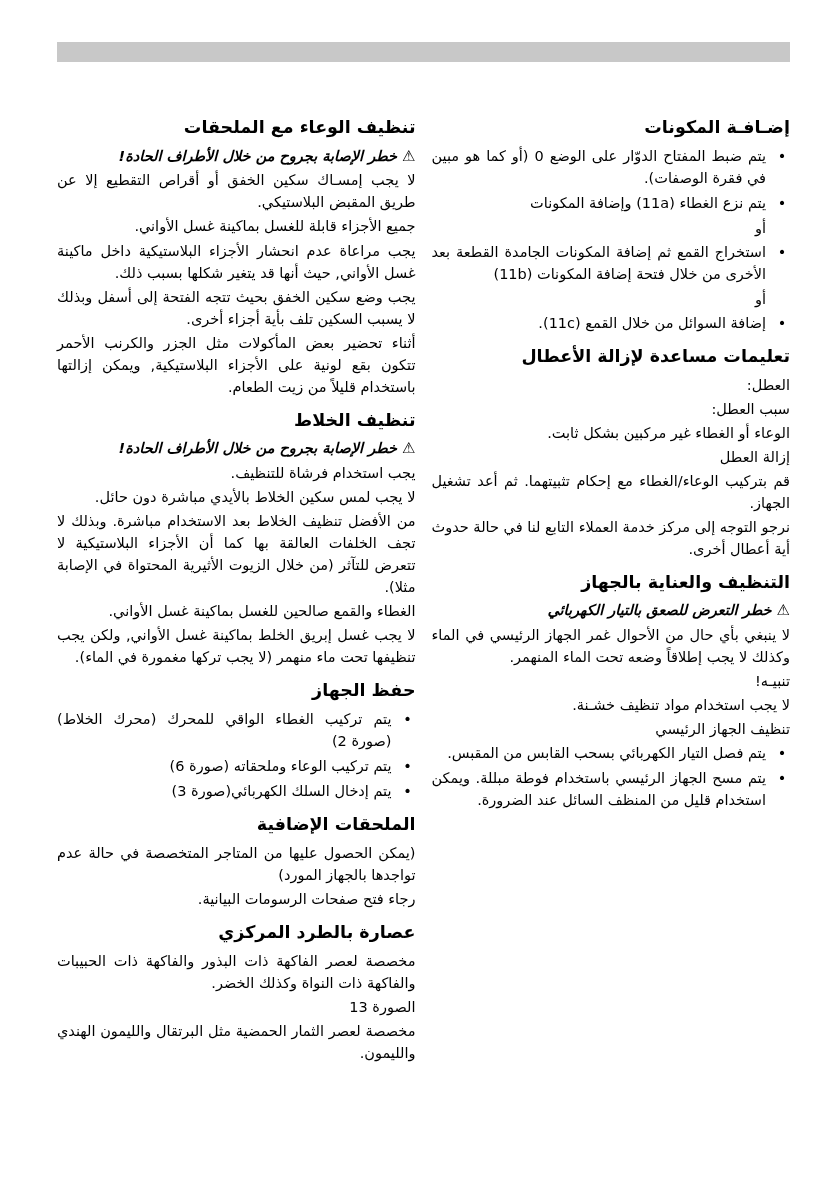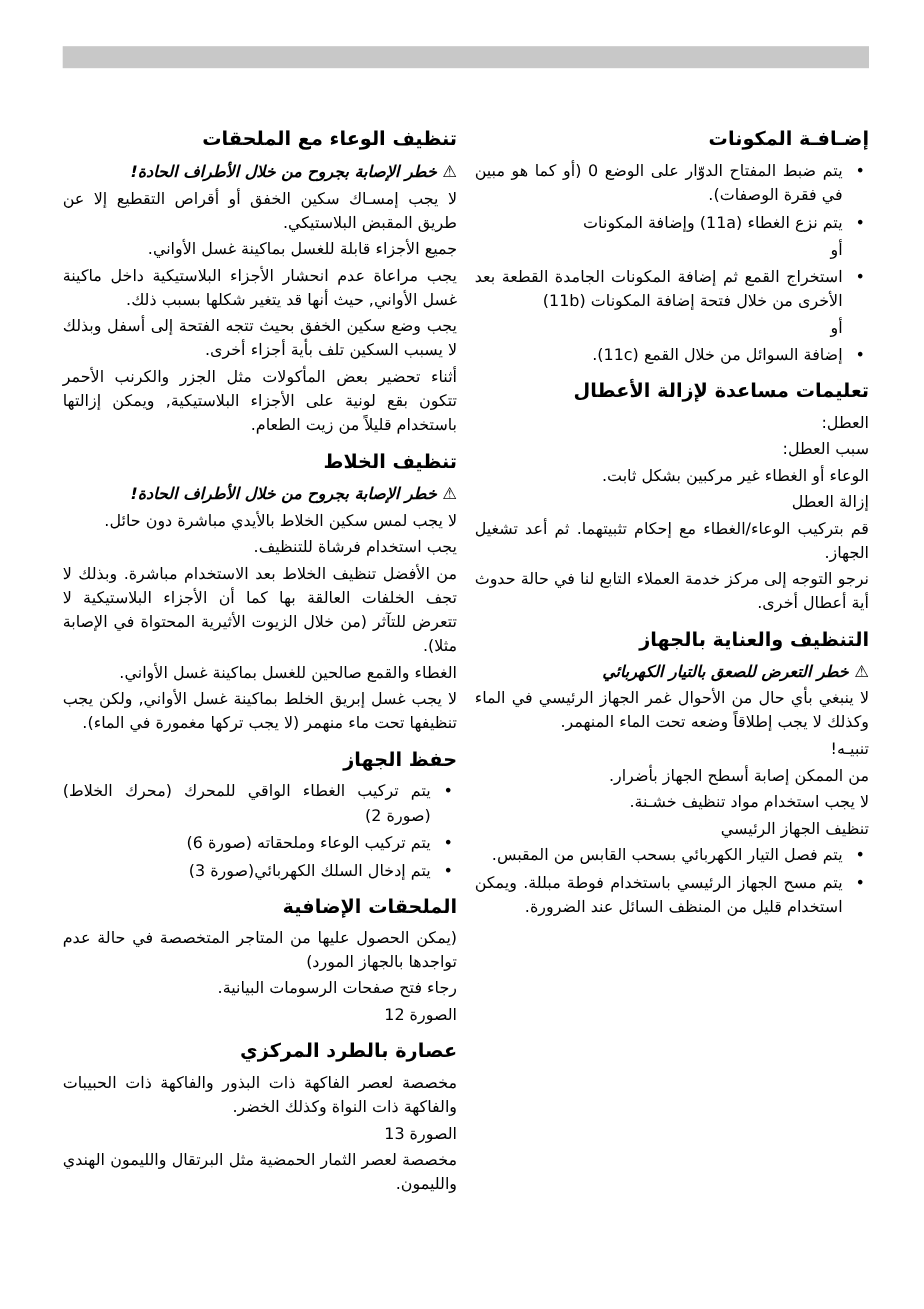--- a/index.html
+++ b/index.html
@@ -60,21 +60,20 @@
         <div class="block bold">العطل:</div>
         <div class="block bold">سبب العطل:</div>
         <div class="block para">الوعاء أو الغطاء غير مركبين بشكل ثابت.</div>
         <div class="block bold">إزالة العطل</div>
         <div class="block para">قم بتركيب الوعاء/الغطاء مع إحكام تثبيتهما. ثم أعد تشغيل الجهاز.</div>
         <div class="block para">نرجو التوجه إلى مركز خدمة العملاء التابع لنا في حالة حدوث أية أعطال أخرى.</div>
         <div class="block heading">التنظيف والعناية بالجهاز</div>
         <div class="block warning"><span class="warning-icon">⚠</span><span>خطر التعرض للصعق بالتيار الكهربائي</span></div>
         <div class="block para">لا ينبغي بأي حال من الأحوال غمر الجهاز الرئيسي في الماء وكذلك لا يجب إطلاقاً وضعه تحت الماء المنهمر.</div>
         <div class="block bold">تنبيـه!</div>
-        <div class="block bold">من الممكن إصابة أسطح الجهاز بأضرار.</div>
         <div class="block para">لا يجب استخدام مواد تنظيف خشـنة.</div>
         <div class="block bold">تنظيف الجهاز الرئيسي</div>
         <div class="block bullet">
           <span class="bullet-marker">•</span>
           <div class="bullet-text">يتم فصل التيار الكهربائي بسحب القابس من المقبس.</div>
         </div>
         <div class="block bullet">
           <span class="bullet-marker">•</span>
           <div class="bullet-text">يتم مسح الجهاز الرئيسي باستخدام فوطة مبللة. ويمكن استخدام قليل من المنظف السائل عند الضرورة.</div>
         </div>
@@ -82,41 +81,40 @@
     <div class="column">
         <div class="block heading">تنظيف الوعاء مع الملحقات</div>
         <div class="block warning"><span class="warning-icon">⚠</span><span>خطر الإصابة بجروح من خلال الأطراف الحادة!</span></div>
         <div class="block para">لا يجب إمسـاك سكين الخفق أو أقراص التقطيع إلا عن طريق المقبض البلاستيكي.</div>
         <div class="block para">جميع الأجزاء قابلة للغسل بماكينة غسل الأواني.</div>
         <div class="block para">يجب مراعاة عدم انحشار الأجزاء البلاستيكية داخل ماكينة غسل الأواني, حيث أنها قد يتغير شكلها بسبب ذلك.</div>
         <div class="block para">يجب وضع سكين الخفق بحيث تتجه الفتحة إلى أسفل وبذلك لا يسبب السكين تلف بأية أجزاء أخرى.</div>
         <div class="block para">أثناء تحضير بعض المأكولات مثل الجزر والكرنب الأحمر تتكون بقع لونية على الأجزاء البلاستيكية, ويمكن إزالتها باستخدام قليلاً من زيت الطعام.</div>
         <div class="block heading">تنظيف الخلاط</div>
         <div class="block warning"><span class="warning-icon">⚠</span><span>خطر الإصابة بجروح من خلال الأطراف الحادة!</span></div>
+        <div class="block para">يجب استخدام فرشاة للتنظيف.</div>
         <div class="block para">لا يجب لمس سكين الخلاط بالأيدي مباشرة دون حائل.</div>
-        <div class="block para">يجب استخدام فرشاة للتنظيف.</div>
         <div class="block para">من الأفضل تنظيف الخلاط بعد الاستخدام مباشرة. وبذلك لا تجف الخلفات العالقة بها كما أن الأجزاء البلاستيكية لا تتعرض للتآثر (من خلال الزيوت الأثيرية المحتواة في الإصابة مثلا).</div>
         <div class="block para">الغطاء والقمع صالحين للغسل بماكينة غسل الأواني.</div>
         <div class="block para">لا يجب غسل إبريق الخلط بماكينة غسل الأواني, ولكن يجب تنظيفها تحت ماء منهمر (لا يجب تركها مغمورة في الماء).</div>
         <div class="block heading">حفظ الجهاز</div>
         <div class="block bullet">
           <span class="bullet-marker">•</span>
           <div class="bullet-text">يتم تركيب الغطاء الواقي للمحرك (محرك الخلاط) (صورة 2)</div>
         </div>
         <div class="block bullet">
           <span class="bullet-marker">•</span>
           <div class="bullet-text">يتم تركيب الوعاء وملحقاته (صورة 6)</div>
         </div>
         <div class="block bullet">
           <span class="bullet-marker">•</span>
           <div class="bullet-text">يتم إدخال السلك الكهربائي(صورة 3)</div>
         </div>
         <div class="block heading">الملحقات الإضافية</div>
         <div class="block para">(يمكن الحصول عليها من المتاجر المتخصصة في حالة عدم تواجدها بالجهاز المورد)</div>
         <div class="block bold">رجاء فتح صفحات الرسومات البيانية.</div>
-        <div class="block bold">الصورة 12</div>
         <div class="block heading">عصارة بالطرد المركزي</div>
         <div class="block para">مخصصة لعصر الفاكهة ذات البذور والفاكهة ذات الحبيبات والفاكهة ذات النواة وكذلك الخضر.</div>
         <div class="block bold">الصورة 13</div>
         <div class="block para">مخصصة لعصر الثمار الحمضية مثل البرتقال والليمون الهندي والليمون.</div>
       </div>
   </div>
 </div>
 
 </body></html>

